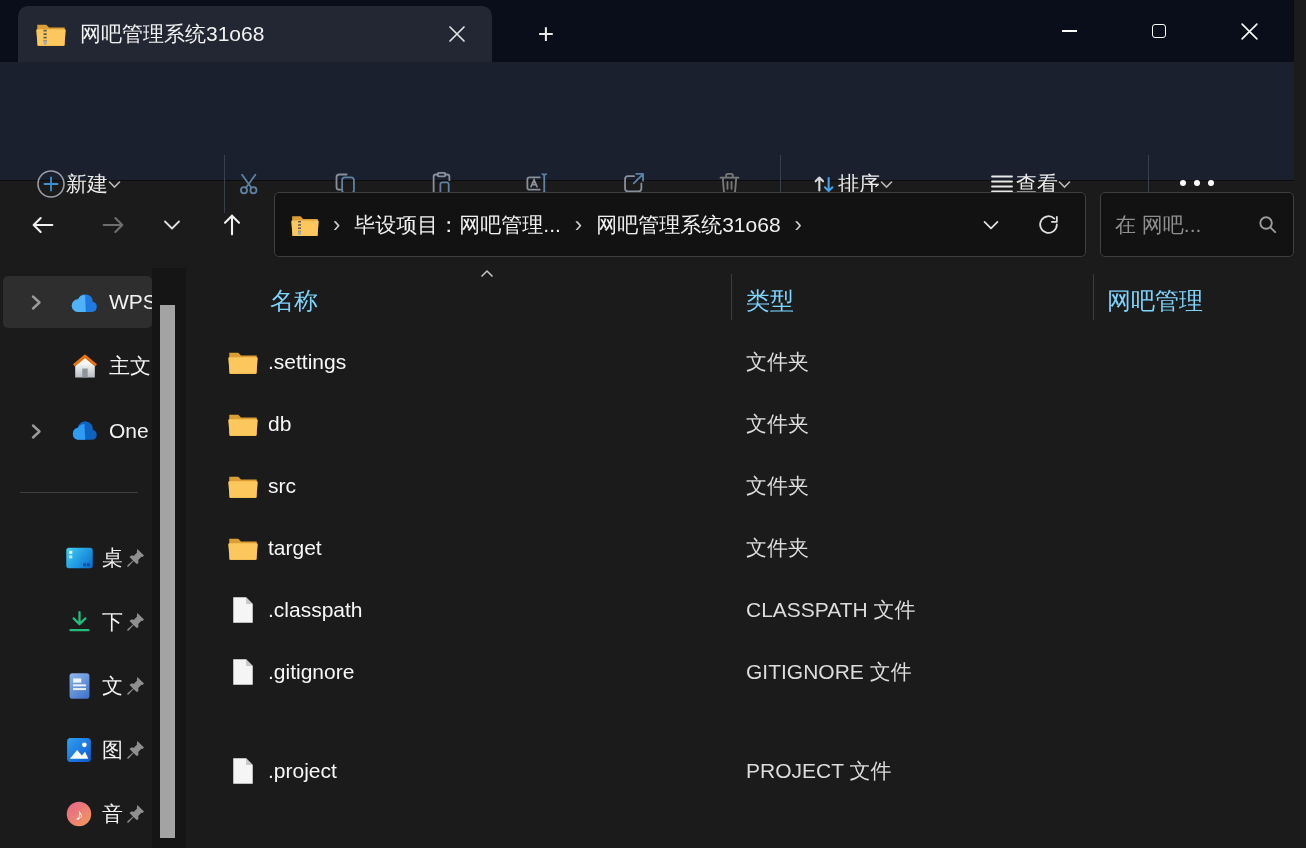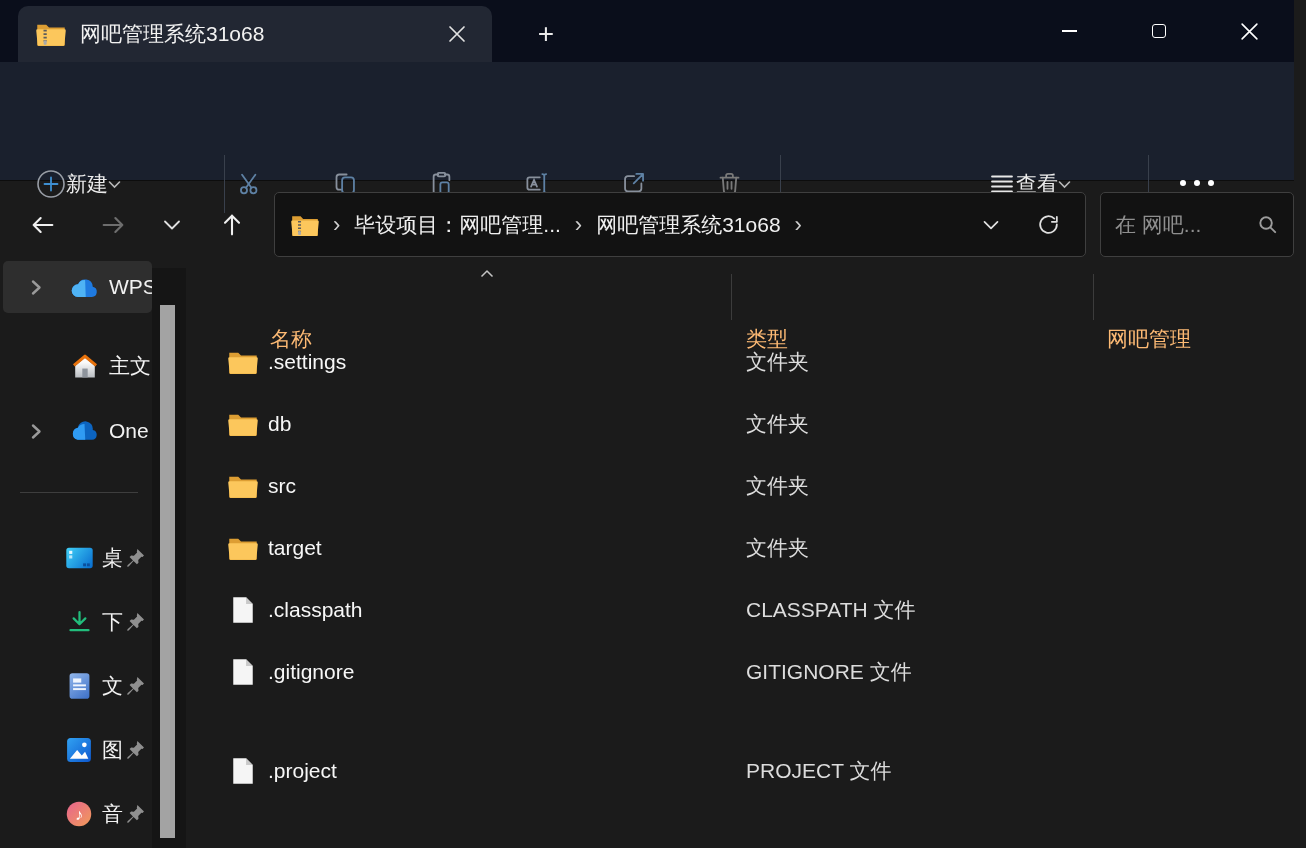--- a/index.html
+++ b/index.html
@@ -58,21 +58,21 @@
              align-items:center; overflow:hidden; }
   .pin-ic { width:30px; margin-left:61px; flex:none; display:flex; justify-content:center; }
   .pin-label { margin-left:8px; width:22px; overflow:hidden; flex:none; font-size:21px;
                color:#f2f2f2; white-space:nowrap; }
   .pin-glyph { margin-left:0; flex:none; display:flex; }
   .side-sep { position:absolute; left:20px; top:492px; width:118px; height:1px; background:#3e3e3e; }
   .gutter { position:absolute; left:152px; top:268px; width:34px; bottom:0; background:#151515; }
   .side-scroll { position:absolute; left:160px; top:305px; width:15px; height:533px; background:#a3a3a3; }
 
   
-  .colhead { position:absolute; font-size:21px; color:#fdba74; white-space:nowrap;margin-top:40px; }
+  .colhead { position:absolute; font-size:24px; color:#7dd3fc; white-space:nowrap; }
   .colsep { position:absolute; top:274px; width:1px; height:46px; background:#3c3c3c; }
   .sort-caret { position:absolute; left:479px; top:268px; }
   .file-row { position:absolute; left:186px; width:1120px; height:62px; }
   .f-icon { position:absolute; left:42px; top:50%; transform:translateY(-50%); width:30px;
             display:flex; justify-content:center; }
   .f-name { position:absolute; left:82px; top:50%; transform:translateY(-50%);
             font-size:21px; color:#f7f7f7; white-space:nowrap; }
   .f-type { position:absolute; left:560px; top:50%; transform:translateY(-50%);
             font-size:21px; color:#dcdcdc; white-space:nowrap; }
   svg { display:block; }
@@ -164,20 +164,30 @@
     </div>
     <div class="icon-btn" style="left:707px;">
       <svg width="27" height="27" viewBox="0 0 24 24" fill="none" stroke="#7a7a7a" stroke-width="1.6" stroke-linecap="round">
         <path d="M4 6.8h16M9 6.5V5a1.6 1.6 0 0 1 1.6-1.6h2.8A1.6 1.6 0 0 1 15 5v1.5"></path>
         <path d="M6 6.8l1 12a2.1 2.1 0 0 0 2.1 1.9h5.8a2.1 2.1 0 0 0 2.1-1.9l1-12"></path>
         <path d="M10.2 10.5v6.2M13.8 10.5v6.2"></path>
       </svg>
     </div>
     <div class="tb-div" style="left:780px;"></div>
 
+    <div class="tool" style="left:810px;">
+      <svg width="28" height="28" viewBox="0 0 24 24" fill="none" stroke-width="1.8" stroke-linecap="round" stroke-linejoin="round">
+        <path d="M8 17.5v-11M8 6.5L4.8 9.7M8 6.5l3.2 3.2" stroke="#d3d6da"></path>
+        <path d="M16 7v11M16 18l-3.2-3.2M16 18l3.2-3.2" stroke="#4aa0e4"></path>
+      </svg>
+      <span class="tool-label">排序</span>
+      <svg width="13" height="9" viewBox="0 0 13 9" fill="none">
+          <path d="M1.5 2l5 5 5-5" stroke="#b8b8b8" stroke-width="1.6" stroke-linecap="round"></path>
+        </svg>
+    </div>
     <div class="tool" style="left:988px;">
       <svg width="28" height="28" viewBox="0 0 24 24" fill="none" stroke="#e8e8e8" stroke-width="1.7" stroke-linecap="round">
         <path d="M3.5 5.5h17M3.5 9.8h17M3.5 14.1h17M3.5 18.4h17"></path>
       </svg>
       <span class="tool-label">查看</span>
       <svg width="13" height="9" viewBox="0 0 13 9" fill="none">
           <path d="M1.5 2l5 5 5-5" stroke="#b8b8b8" stroke-width="1.6" stroke-linecap="round"></path>
         </svg>
     </div>
     <div class="tb-div" style="left:1148px;"></div>
@@ -237,21 +247,21 @@
   </div>
 
   <div class="searchbox">
     <input type="text" placeholder="在 网吧..." style="">
     <svg width="23" height="23" viewBox="0 0 24 24" fill="none" stroke="#9c9c9c" stroke-width="2" stroke-linecap="round">
         <circle cx="10.5" cy="10.5" r="6"></circle>
         <path d="M15.2 15.2L20 20"></path>
       </svg>
   </div>
 
-  <div class="side-row sel" style="top:261px;">
+  <div class="side-row sel" style="top:276px;">
     <span class="side-chev">
       <svg width="13" height="17" viewBox="0 0 13 17" fill="none" stroke="#9a9a9a" stroke-width="2.4" stroke-linecap="round" stroke-linejoin="round">
           <path d="M3 2.5l6.5 6-6.5 6"></path>
         </svg>
     </span>
     <span class="side-ic">
       <svg width="30" height="21" viewBox="0 0 24 16">
         <path d="M6.3 15.5h11.2a4.1 4.1 0 0 0 .7-8.1A6.1 6.1 0 0 0 6.4 5.5a5 5 0 0 0-.1 10z" fill="#1f7ae0"></path>
         <path d="M6.3 15.5a5 5 0 0 1 .1-10 6.1 6.1 0 0 1 5.7-3.4l.5 13.4z" fill="#4fb3f5"></path>
       </svg>

